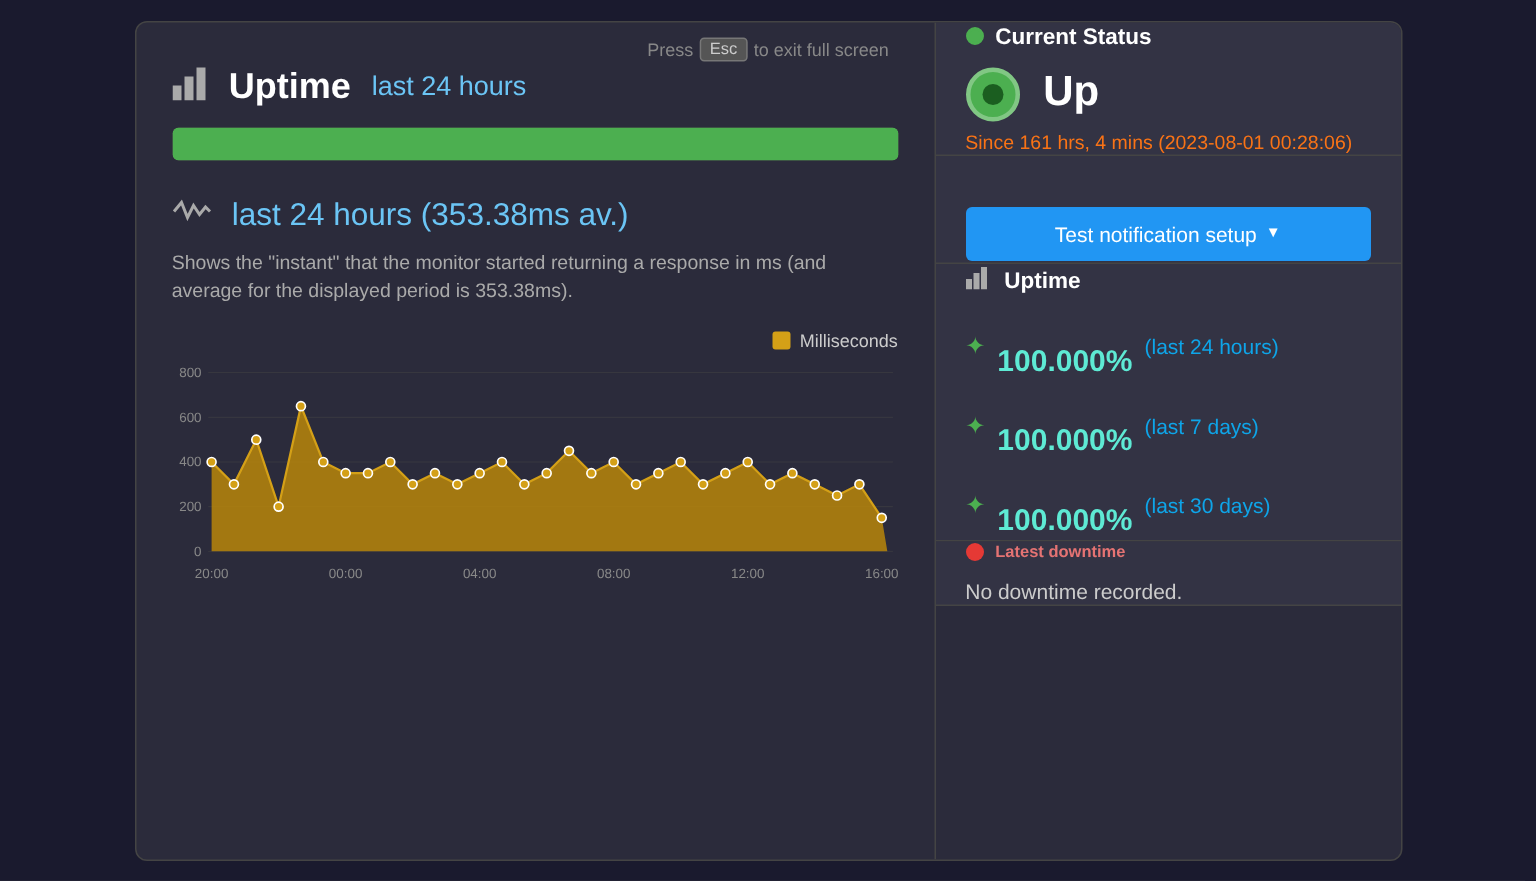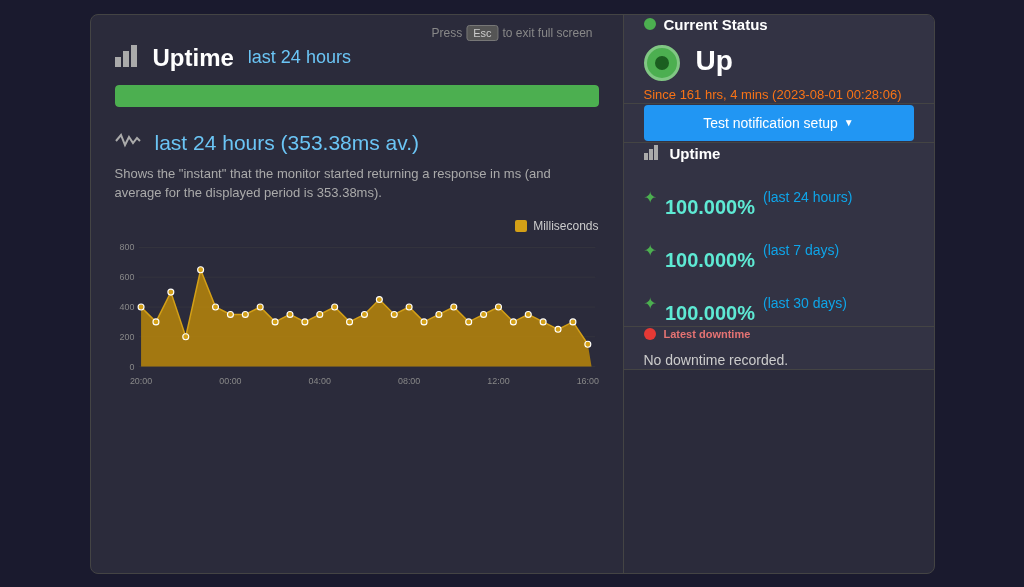--- a/index.html
+++ b/index.html
@@ -216,20 +216,21 @@
       border: none;
       border-radius: 4px;
       padding: 10px 20px;
       font-size: 14px;
       cursor: pointer;
       width: 100%;
       display: flex;
       align-items: center;
       justify-content: center;
       gap: 6px;
+      margin-top: 33px;
     }
     .dropdown-arrow {
       font-size: 10px;
     }
     
     .uptime-stat-row {
       display: flex;
       align-items: center;
       gap: 8px;
       margin-bottom: 10px;

